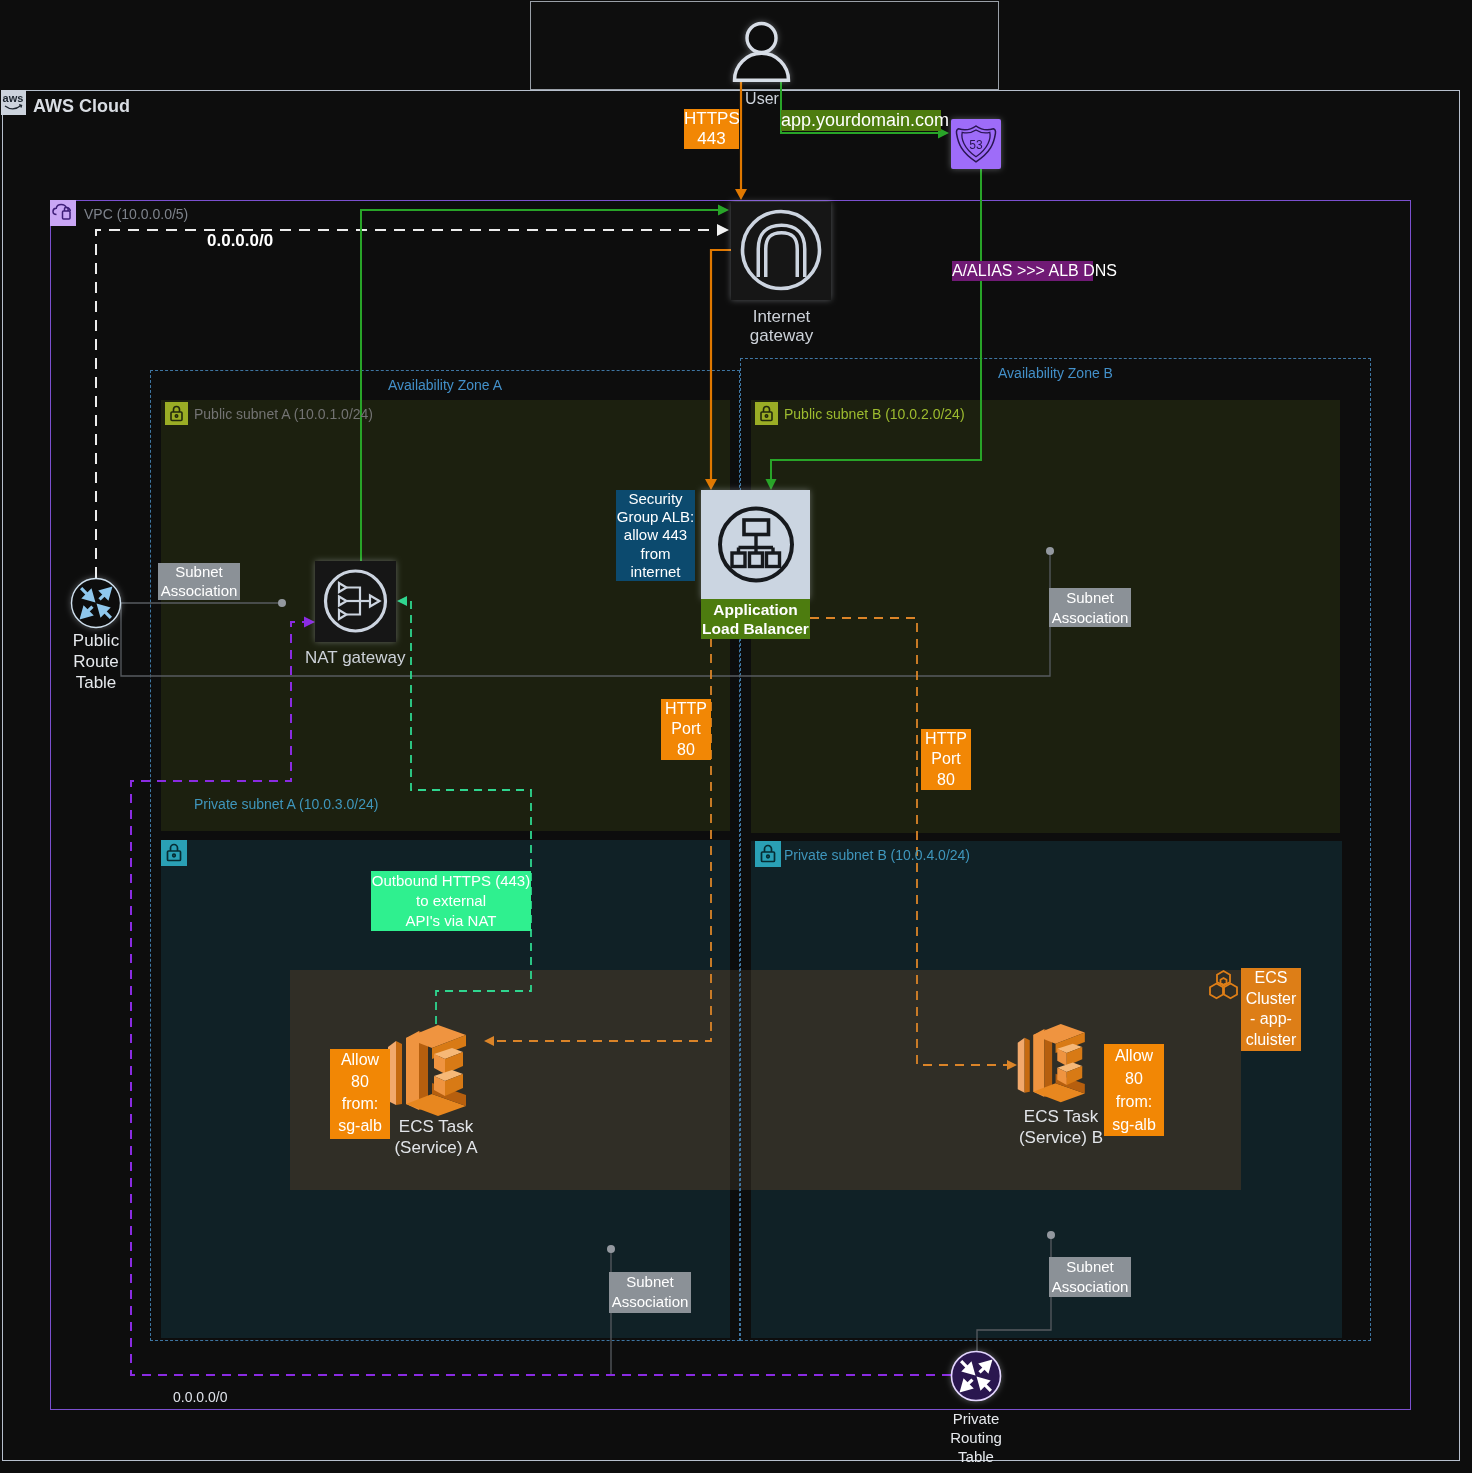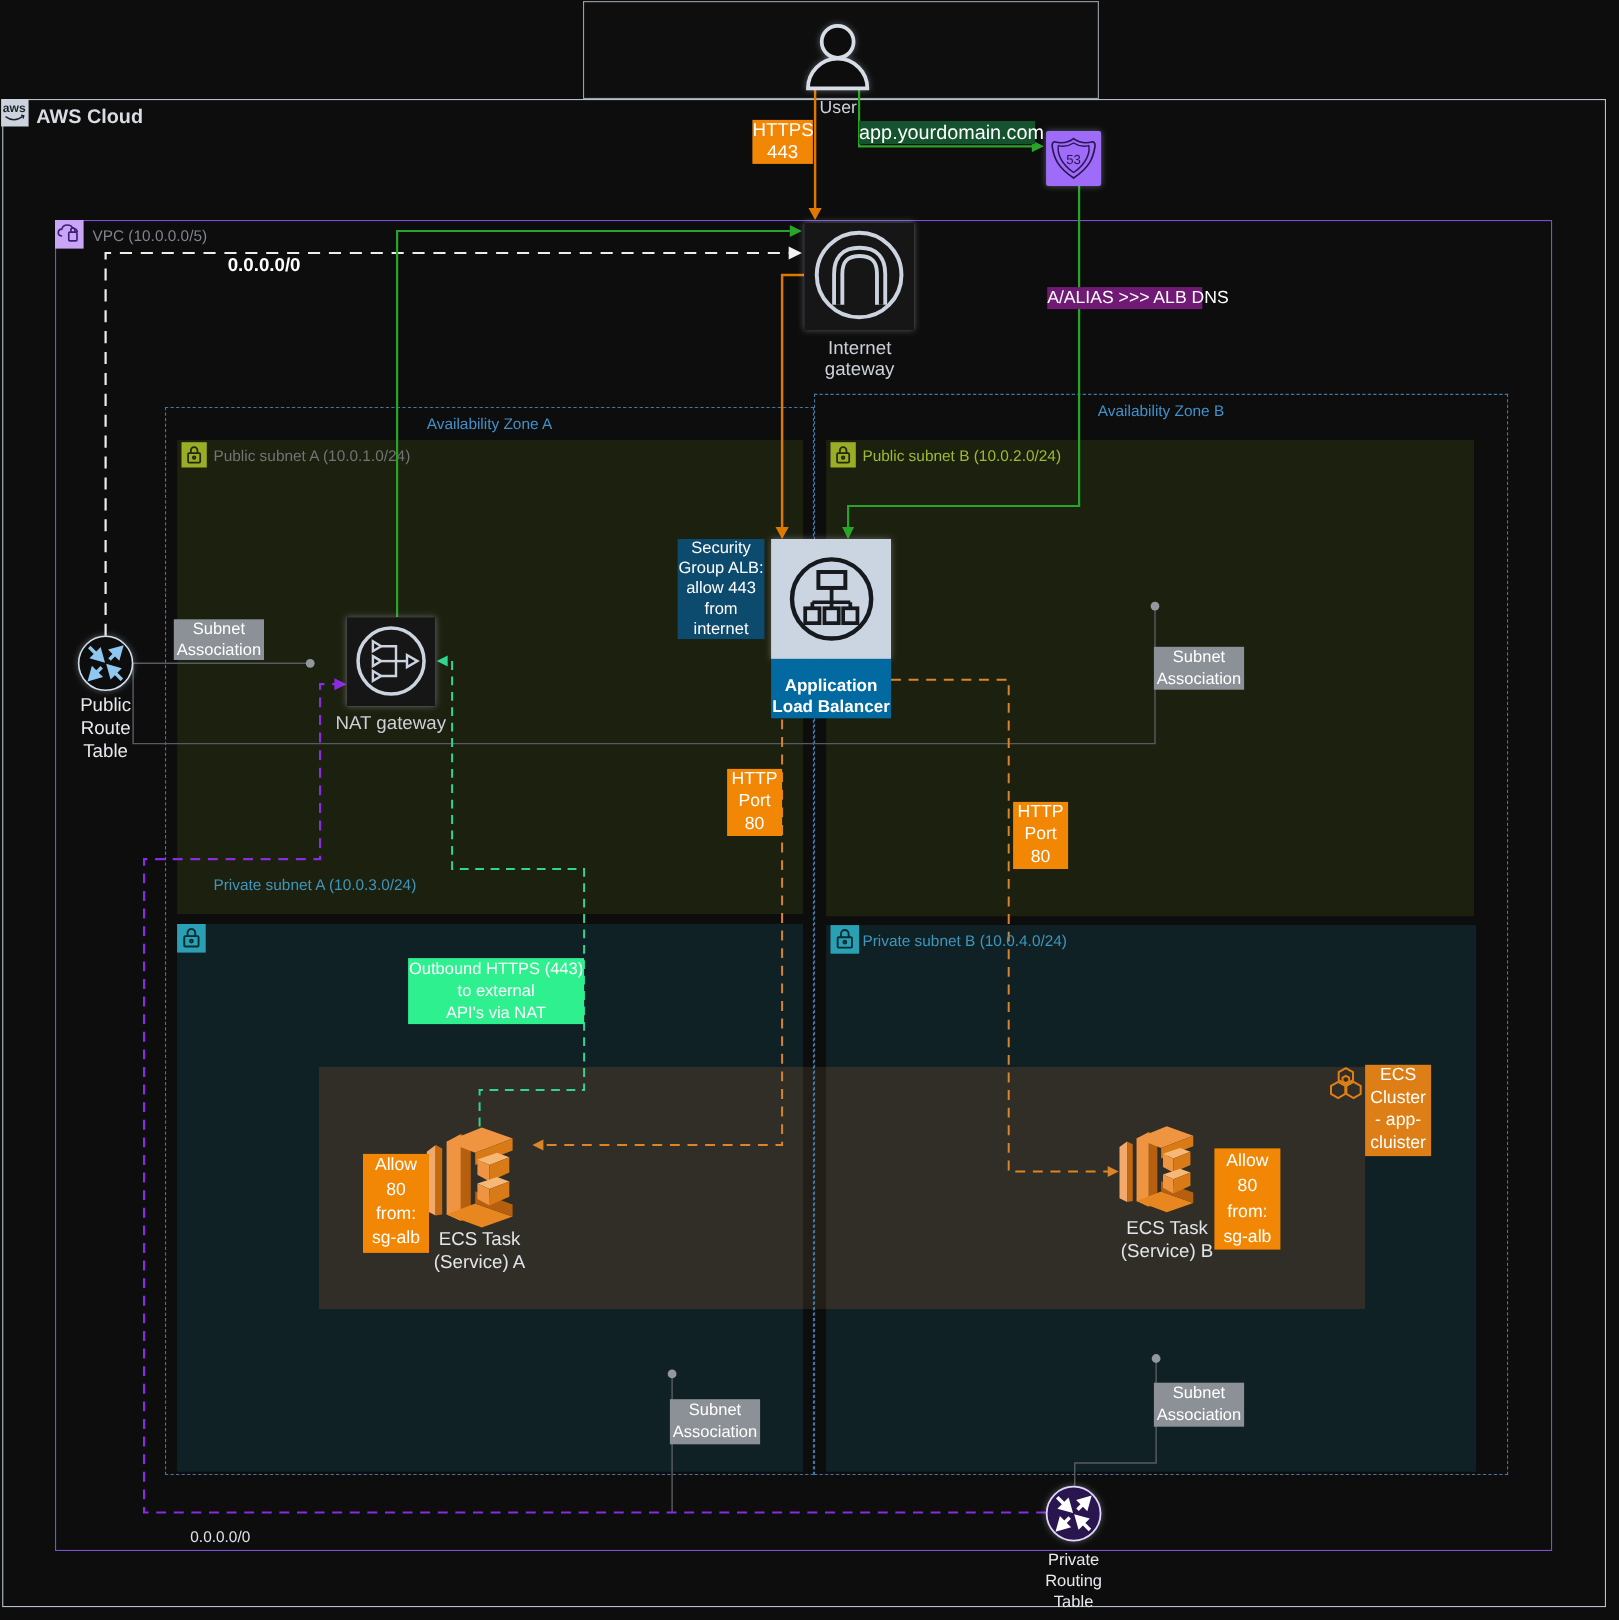--- a/index.html
+++ b/index.html
@@ -233,35 +233,35 @@
 
 <rect x="1" y="90" width="25" height="25" fill="#ccd3dd"></rect>
 <text x="13" y="102" font-family="Liberation Sans,sans-serif" font-size="11" font-weight="bold" fill="#1b242e" text-anchor="middle">aws</text>
 <path d="M5,106 Q13,112 21,105.5 M19.2,104.6 L21.6,105.3 L21,107.7" stroke="#1b242e" stroke-width="1.2" fill="none"></path>
 </svg>
 
 <div class="lbl" style="left:33px;top:96px;font-size:18px;font-weight:bold;color:#d9dde3">AWS Cloud</div>
 <div class="lbl" style="left:84px;top:206px;font-size:14px;color:#7e838c">VPC (10.0.0.0/5)</div>
 <div class="lbl" style="left:730px;top:90px;width:64px;font-size:16px;color:#ccd2da">User</div>
 <div class="lbl" style="left:684px;top:109px;width:55px;height:40px;background:#F28705;font-size:17px;line-height:20px">HTTPS<br>443</div>
-<div class="lbl" style="left:781px;top:110px;width:160px;height:21px;background:#14532d;font-size:18px;line-height:21px">app.yourdomain.com</div>
+<div class="lbl" style="left:781px;top:110px;width:160px;height:21px;background:#4d7c0f;font-size:18px;line-height:21px">app.yourdomain.com</div>
 <div class="lbl" style="left:952px;top:261px;width:141px;height:20px;background:#701a75;font-size:16px;line-height:20px">A/ALIAS &gt;&gt;&gt; ALB DNS</div>
 <div class="lbl" style="left:207px;top:231px;font-size:17px;font-weight:bold">0.0.0.0/0</div>
 <div class="lbl" style="left:150px;top:377px;width:590px;font-size:14px;color:#4390c9">Availability Zone A</div>
 <div class="lbl" style="left:740px;top:365px;width:631px;font-size:14px;color:#4390c9">Availability Zone B</div>
 <div class="lbl" style="left:194px;top:406px;font-size:14px;color:#737373;text-align:left">Public subnet A (10.0.1.0/24)</div>
 <div class="lbl" style="left:784px;top:406px;font-size:14px;color:#9DBB2F;text-align:left">Public subnet B (10.0.2.0/24)</div>
 <div class="lbl" style="left:194px;top:796px;font-size:14px;color:#3F96BC;text-align:left">Private subnet A (10.0.3.0/24)</div>
 <div class="lbl" style="left:784px;top:847px;font-size:14px;color:#3F96BC;text-align:left">Private subnet B (10.0.4.0/24)</div>
 <div class="lbl" style="left:158px;top:563px;width:82px;height:37px;background:#8b9197;font-size:15px;line-height:18.5px">Subnet<br>Association</div>
 <div class="lbl" style="left:1049px;top:588px;width:82px;height:39px;background:#8b9197;font-size:15px;line-height:19.5px">Subnet<br>Association</div>
 <div class="lbl" style="left:609px;top:1272px;width:82px;height:41px;background:#8b9197;font-size:15px;line-height:20px">Subnet<br>Association</div>
 <div class="lbl" style="left:1049px;top:1257px;width:82px;height:40px;background:#8b9197;font-size:15px;line-height:20px">Subnet<br>Association</div>
 <div class="lbl" style="left:616px;top:490px;width:79px;height:91px;background:#0c4a6e;font-size:15px;line-height:18.2px">Security<br>Group ALB:<br>allow 443<br>from<br>internet</div>
-<div class="lbl" style="left:701px;top:599px;width:109px;height:39px;background:#0369a1;font-size:15.5px;font-weight:bold;line-height:19px;padding-top:15px">Application<br>Load Balancer</div>
+<div class="lbl" style="left:701px;top:599px;width:109px;height:39px;background:#4d7c0f;font-size:15.5px;font-weight:bold;line-height:19px;padding-top:1px">Application<br>Load Balancer</div>
 <div class="lbl" style="left:661px;top:699px;width:50px;height:61px;background:#F28705;font-size:16px;line-height:20.3px">HTTP<br>Port<br>80</div>
 <div class="lbl" style="left:921px;top:729px;width:50px;height:61px;background:#F28705;font-size:16px;line-height:20.3px">HTTP<br>Port<br>80</div>
 <div class="lbl" style="left:371px;top:871px;width:160px;height:60px;background:#2FF08F;font-size:15px;line-height:20px">Outbound HTTPS (443)<br>to external<br>API's via NAT</div>
 <div class="lbl" style="left:305px;top:648px;width:100px;font-size:17px;color:#ccd1d8">NAT gateway</div>
 <div class="lbl" style="left:731px;top:307px;width:101px;font-size:17px;line-height:19px;color:#ccd1d8">Internet<br>gateway</div>
 <div class="lbl" style="left:386px;top:1116px;width:100px;font-size:17px;line-height:21px;color:#e2e5e9">ECS Task<br>(Service) A</div>
 <div class="lbl" style="left:1011px;top:1106px;width:100px;font-size:17px;line-height:21px;color:#e2e5e9">ECS Task<br>(Service) B</div>
 <div class="lbl" style="left:330px;top:1049px;width:60px;height:90px;background:#F28705;font-size:16px;line-height:22px">Allow<br>80<br>from:<br>sg-alb</div>
 <div class="lbl" style="left:1104px;top:1044px;width:60px;height:92px;background:#F28705;font-size:16px;line-height:23px">Allow<br>80<br>from:<br>sg-alb</div>
 <div class="lbl" style="left:1241px;top:968px;width:60px;height:83px;background:#DD7E17;font-size:16px;line-height:20.5px">ECS<br>Cluster<br>- app-<br>cluister</div>

